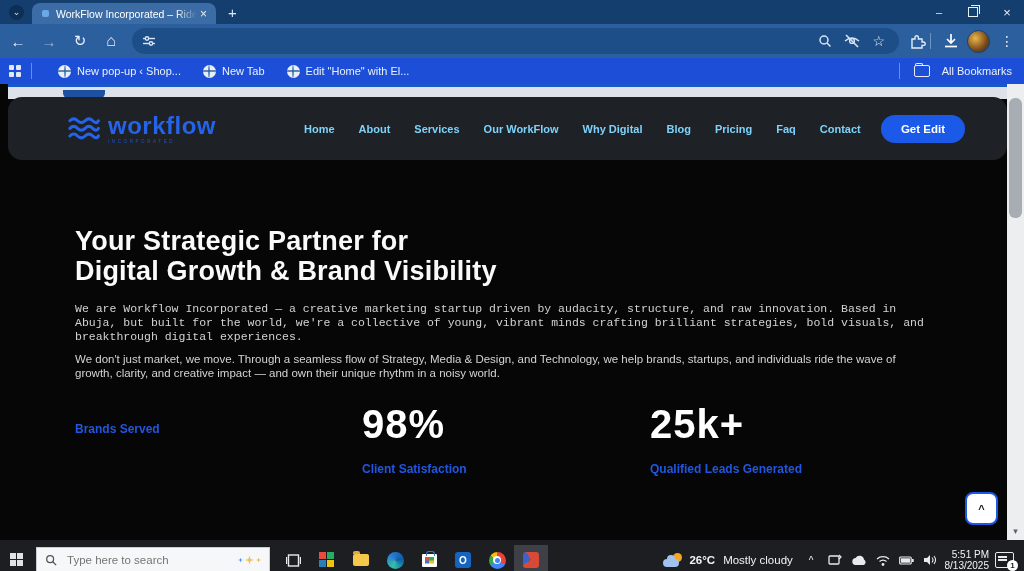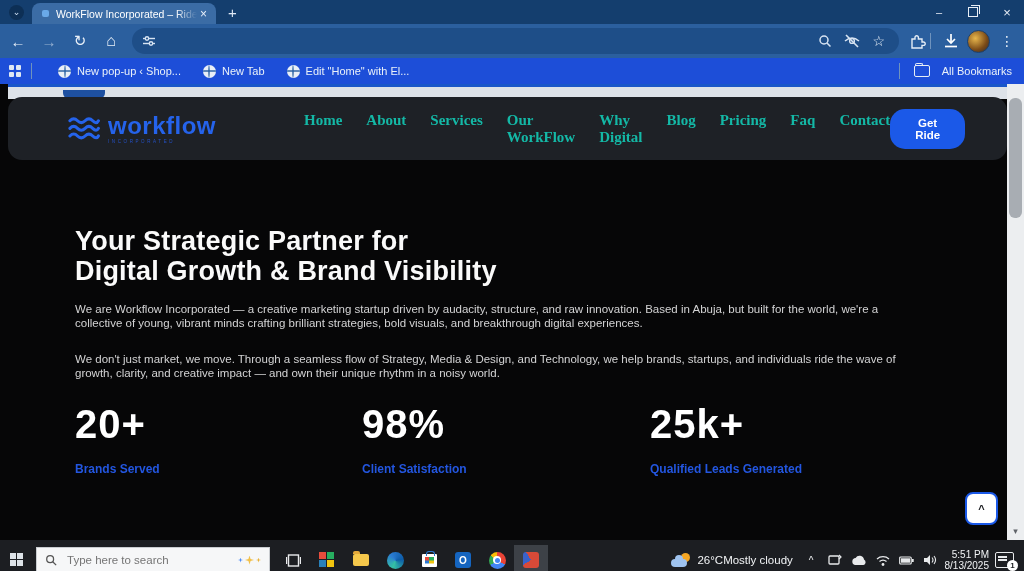--- a/index.html
+++ b/index.html
@@ -41,21 +41,21 @@
   .folder:before{content:"";position:absolute;left:0;top:-3px;width:6px;height:2px;border:1px solid #e6edf6;border-bottom:none;border-radius:2px 2px 0 0;}
   
   .page{left:0;top:84px;width:1024px;height:456px;background:#060607;overflow:hidden;}
   .topband{left:8px;top:0;width:999px;height:12px;background:#dde2e8;border-top:3px solid #1a57c9;}
   .toptab{left:55px;top:3px;width:42px;height:9px;background:#1e50a0;border-radius:0 0 6px 6px;}
   .sitenav{left:8px;top:13px;width:999px;height:63px;background:#1e2126;border-radius:14px;display:flex;align-items:center;}
   .logo{display:flex;align-items:center;margin-left:60px;gap:6px;}
   .logotext{color:#2563eb;font-size:24px;font-weight:700;letter-spacing:.5px;line-height:1;}
   .logosub{color:#2451c9;font-size:4.5px;letter-spacing:2.6px;margin-top:1px;}
   .navlinks{display:flex;gap:24px;margin-left:88px;}
-  .navlink{color:#14b8a6;font-size:15px;font-weight:700;font-family:Liberation Serif, serif;}
+  .navlink{color:#7dd3fc;font-size:11px;font-weight:700;}
   .cta{margin-left:auto;margin-right:42px;background:#1b59e8;color:#fff;font-size:11.5px;font-weight:700;
     padding:8px 20px;border-radius:15px;border:none;}
   .badge{left:75px;top:104px;height:24px;padding:0 24px;border:1px solid #5a5e66;border-radius:13px;
     background:#24272d;color:#f2f2f2;font-size:11px;font-weight:700;display:flex;align-items:center;}
   .h1{left:75px;top:142px;color:#fafafa;font-size:27px;line-height:30px;font-weight:700;letter-spacing:.2px;}
   .para{left:75px;color:#d3d3d4;font-size:11.5px;line-height:14px;width:850px;}
   .statval{color:#fff;font-size:40px;font-weight:700;line-height:1;letter-spacing:1px;}
   .statlabel{color:#2356e0;font-size:12px;font-weight:700;margin-top:18px;}
   .scrolltop{left:965px;top:408px;width:29px;height:29px;background:#fff;border:2px solid #1b59e8;border-radius:8px;
     display:flex;align-items:center;justify-content:center;color:#16181d;font-size:11px;font-weight:700;}
@@ -228,34 +228,33 @@
       <span class="navlink">Home</span>
       <span class="navlink">About</span>
       <span class="navlink">Services</span>
       <span class="navlink">Our WorkFlow</span>
       <span class="navlink">Why Digital</span>
       <span class="navlink">Blog</span>
       <span class="navlink">Pricing</span>
       <span class="navlink">Faq</span>
       <span class="navlink">Contact</span>
     </div>
-    <button class="cta">Get Ride</button>
+    <button class="cta">Get Edit</button>
   </div>
 
 
   <div class="abs h1">
     <div>Your Strategic Partner for</div>
     <div>Digital Growth &amp; Brand Visibility</div>
   </div>
 
-  <div class="abs para" style="top:218px;">We are Workflow Incorporated — a creative marketing startup driven by audacity, structure, and raw innovation. Based in Abuja, but built for the world, we're a collective of young, vibrant minds crafting brilliant strategies, bold visuals, and breakthrough digital experiences.</div>
+  <div class="abs para" style="top:218px;font-family:Liberation Mono, monospace;">We are Workflow Incorporated — a creative marketing startup driven by audacity, structure, and raw innovation. Based in Abuja, but built for the world, we're a collective of young, vibrant minds crafting brilliant strategies, bold visuals, and breakthrough digital experiences.</div>
   <div class="abs para" style="top:268px;">We don't just market, we move. Through a seamless flow of Strategy, Media &amp; Design, and Technology, we help brands, startups, and individuals ride the wave of growth, clarity, and creative impact — and own their unique rhythm in a noisy world.</div>
 
   <div class="abs" style="left:75px;top:320px;">
-    <div class="statval">20+</div>
     <div class="statlabel">Brands Served</div>
   </div>
   <div class="abs" style="left:362px;top:320px;">
     <div class="statval">98%</div>
     <div class="statlabel">Client Satisfaction</div>
   </div>
   <div class="abs" style="left:650px;top:320px;">
     <div class="statval">25k+</div>
     <div class="statlabel">Qualified Leads Generated</div>
   </div>
@@ -321,21 +320,21 @@
     </div>
   <div class="taskicon underline activeapp">
       <span class="redapp"></span>
     </div>
 
   <div style="margin-left:auto;display:flex;align-items:center;">
     <span class="weathericon">
         <span class="sun"></span>
         <span class="cloud"></span>
       </span>
-    <span class="traytext" style="">26°C</span>
+    <span class="traytext" style="margin-right:8px;font-weight:bold;">26°C</span>
     <span class="traytext" style="margin-right:16px;">Mostly cloudy</span>
     <span class="traytext" style="font-size:10px;margin-right:6px;">^</span>
     <span class="trayicons">
       <svg width="14" height="12" viewBox="0 0 14 12">
           <rect x="1" y="2" width="10" height="8" rx="1" fill="none" stroke="#e8eaec" stroke-width="1.3"></rect>
           <path d="M11 1 l2 2 l-2 2" fill="none" stroke="#e8eaec" stroke-width="1.2"></path>
         </svg>
       <svg width="16" height="11" viewBox="0 0 16 11">
           <path d="M4 10 a3.5 3.5 0 0 1 .6-6.9 A4.5 4.5 0 0 1 13 4.5 a3 3 0 0 1-.5 5.5 Z" fill="#e8eaec"></path>
         </svg>

